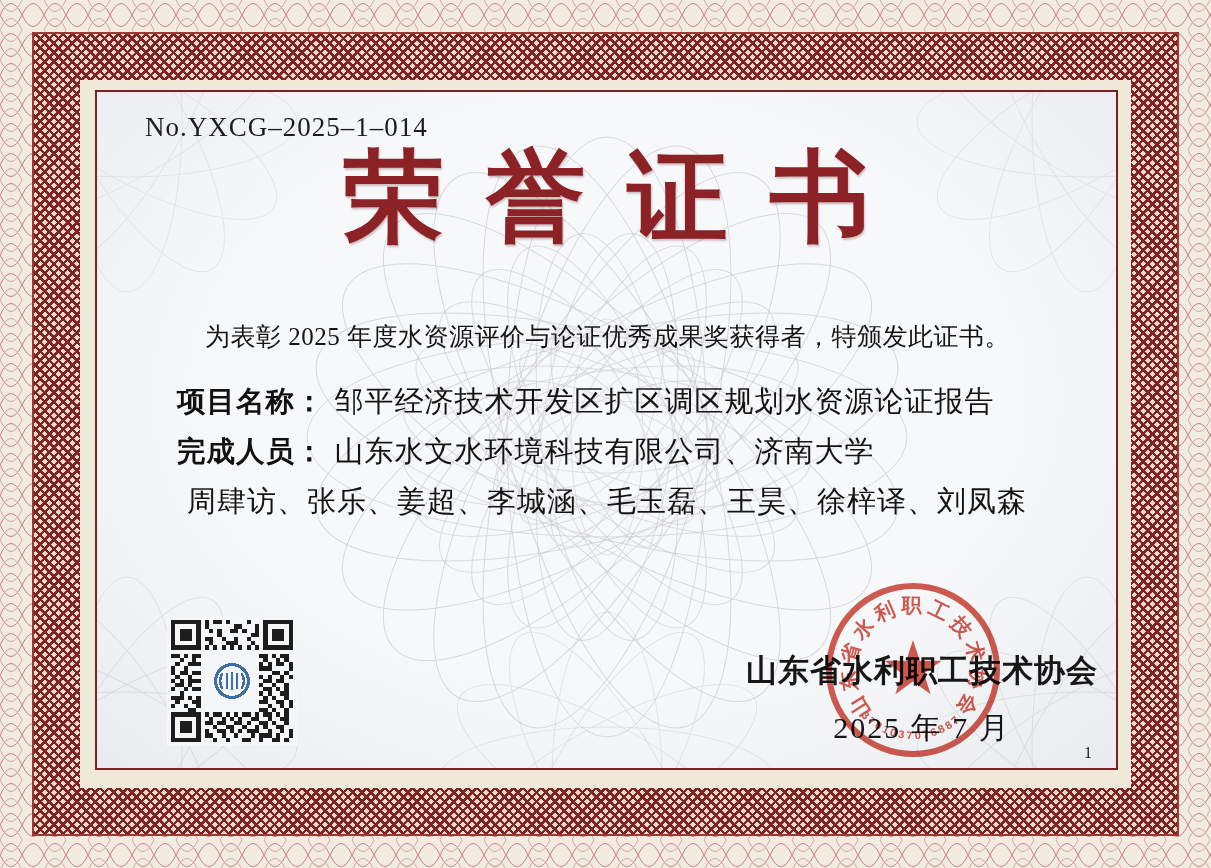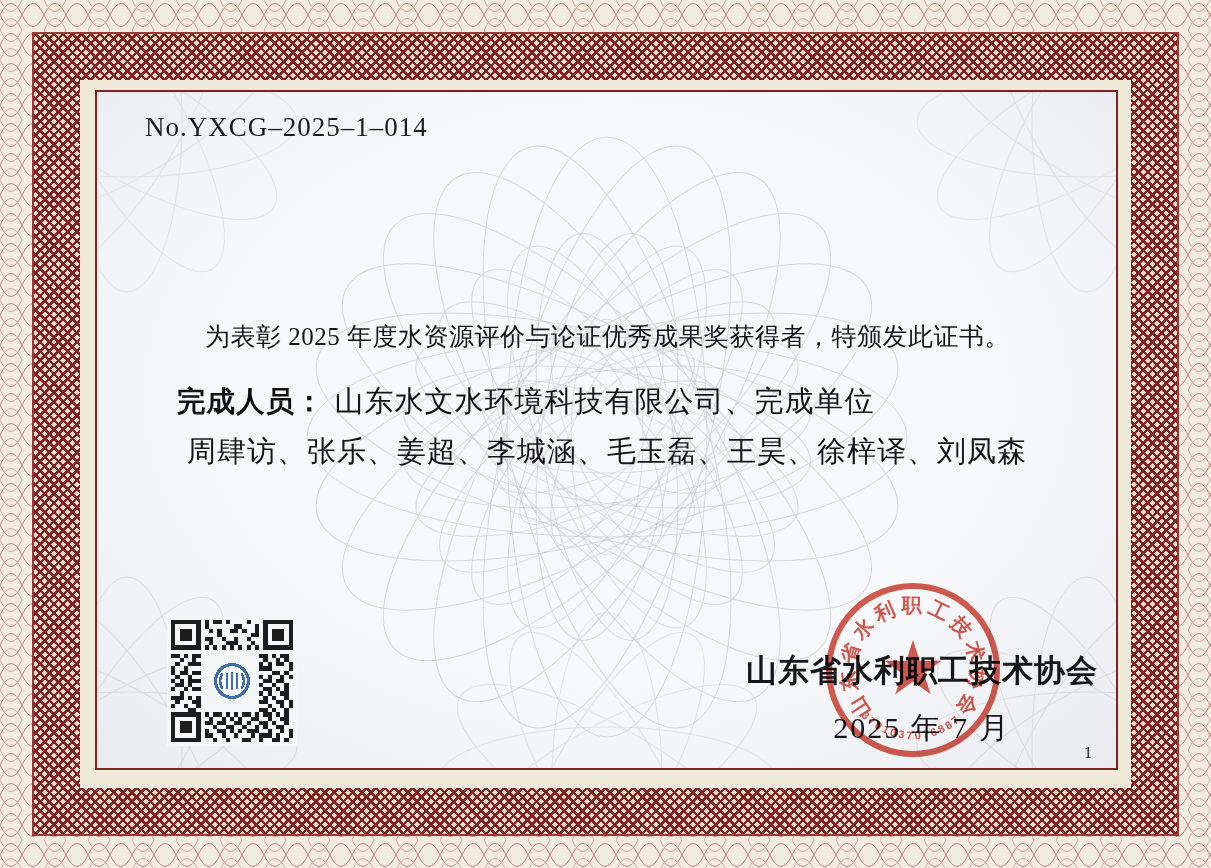--- a/index.html
+++ b/index.html
@@ -149,27 +149,32 @@
       <use href="#crn" transform="translate(990,655)" opacity="0.38"></use>
       <use href="#crn" transform="translate(510,690)" opacity="0.35"></use>
       <use href="#crn" transform="translate(30,30)" opacity="0.3"></use>
       <use href="#crn" transform="translate(990,30)" opacity="0.3"></use>
     </svg>
 
     <div class="content">
 
       <div class="cert-number">No.YXCG–2025–1–014</div>
 
+      <div class="cert-title">荣誉证书</div>
 
       <div class="intro">为表彰 2025 年度水资源评价与论证优秀成果奖获得者，特颁发此证书。</div>
 
       <div class="fields">
         <div class="field-row">
+          <span class="field-label">项目名称：</span>
+          <span class="field-value">邹平经济技术开发区扩区调区规划水资源论证报告</span>
+        </div>
+        <div class="field-row">
           <span class="field-label">完成人员：</span>
-          <span class="field-value">山东水文水环境科技有限公司、完成单位</span>
+          <span class="field-value">山东水文水环境科技有限公司、济南大学</span>
         </div>
         <div class="field-row">
           <span class="field-value">周肆访、张乐、姜超、李城涵、毛玉磊、王昊、徐梓译、刘凤森</span>
         </div>
       </div>
 
       <div class="qr-wrap">
         <svg width="130" height="130" viewBox="-1 -1 31 31" shape-rendering="crispEdges">
           <rect x="-1" y="-1" width="31" height="31" fill="#f5f6f8"></rect>
           <g fill="#1d1d1d">

